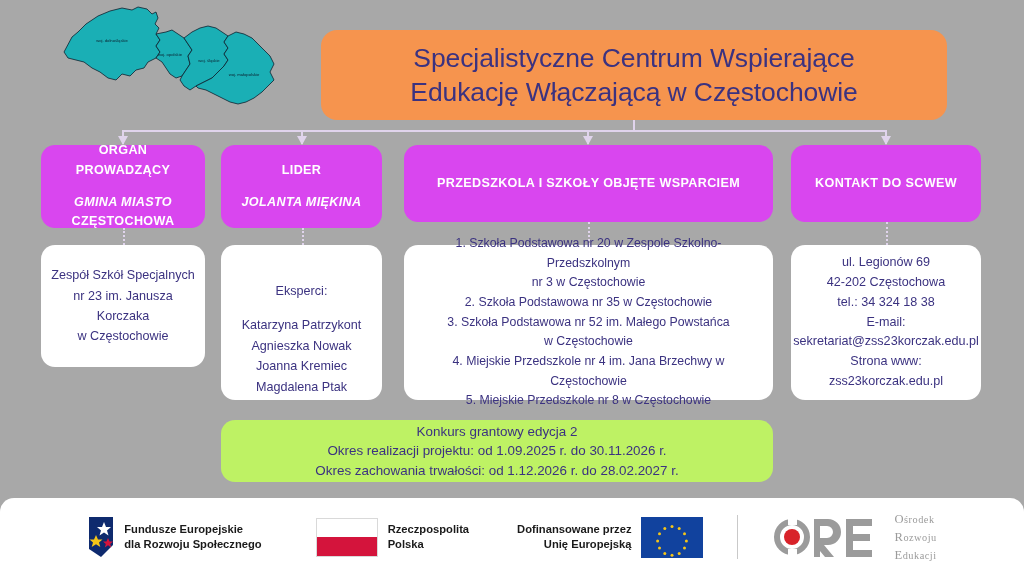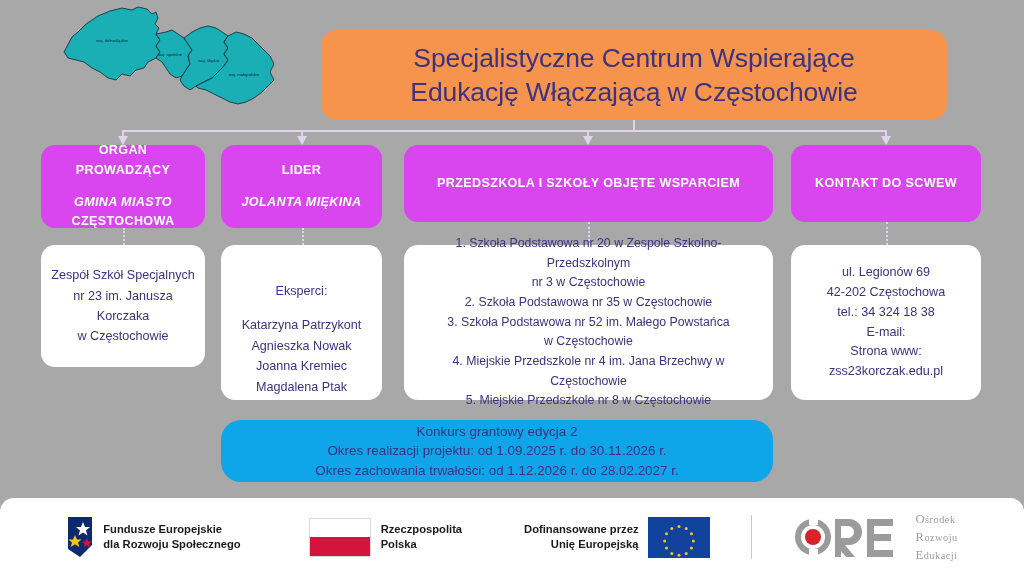--- a/index.html
+++ b/index.html
@@ -68,30 +68,30 @@
   #box-2 { left:221px; top:245px; width:161px; height:155px; }
   #box-3 { left:404px; top:245px; width:369px; height:155px; }
   #box-4 { left:791px; top:245px; width:190px; height:155px; }
 
   #box-3 .c-line { font-size:12.3px; line-height:1.60; }
   #box-4 .c-line { font-size:12.6px; line-height:1.58; }
 
   
   .banner {
     position:absolute; left:221px; top:420px; width:552px; height:62px;
-    background:#0ea5e9; border-radius:20px;
+    background:#bef264; border-radius:14px;
     display:flex; align-items:center; justify-content:center; flex-direction:column;
   }
   .banner-line { color:#3b3280; font-size:13.4px; line-height:1.45; text-align:center; }
 
   
   .footer {
     position:absolute; left:0; top:498px; width:1024px; height:78px;
     background:#ffffff; border-top-left-radius:14px; border-top-right-radius:14px;
-    display:flex; align-items:center; justify-content:center; gap:15px;
+    display:flex; align-items:center; justify-content:center; gap:8px;
   }
   .logo { display:flex; align-items:center; }
   .logo-txt { color:#1a1a1a; font-size:11.2px; line-height:1.34; font-weight:bold; }
   .logo-txt.right { text-align:right; }
 
   .fe-mark { width:28px; height:44px; margin-right:9px; }
   .pl-flag { width:62px; height:39px; border:1px solid #d9d9d9; margin-right:10px; }
   .pl-flag .w { height:50%; background:#ffffff; }
   .pl-flag .r { height:50%; background:#d4143c; }
   .eu-flag { width:62px; height:41px; margin-left:10px; }
@@ -189,20 +189,21 @@
     <div class="c-line">w Częstochowie</div>
     <div class="c-line">4. Miejskie Przedszkole nr 4 im. Jana Brzechwy w Częstochowie</div>
     <div class="c-line">5. Miejskie Przedszkole nr 8 w Częstochowie</div>
   </div>
 
   <div class="content" id="box-4">
     <div class="c-line">ul. Legionów 69</div>
     <div class="c-line">42-202 Częstochowa</div>
     <div class="c-line">tel.: 34 324 18 38</div>
     <div class="c-line">E-mail:</div>
+    <div class="c-line">sekretariat@zss23korczak.edu.pl</div>
     <div class="c-line">Strona www:</div>
     <div class="c-line">zss23korczak.edu.pl</div>
   </div>
 
   <div class="banner">
     <div class="banner-line">Konkurs grantowy edycja 2</div>
     <div class="banner-line">Okres realizacji projektu: od 1.09.2025 r. do 30.11.2026 r.</div>
     <div class="banner-line">Okres zachowania trwałości: od 1.12.2026 r. do 28.02.2027 r.</div>
   </div>
 

